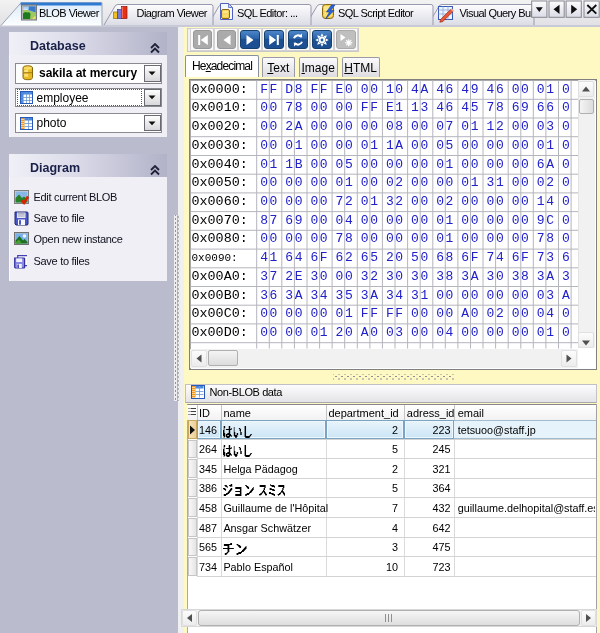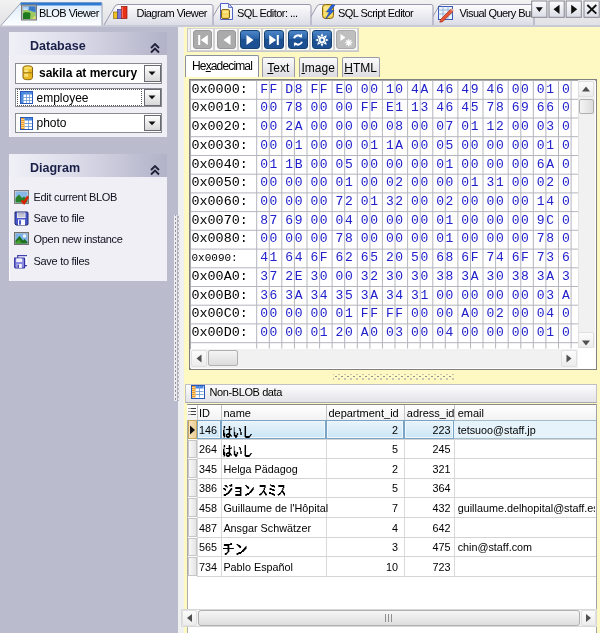--- a/index.html
+++ b/index.html
@@ -1019,21 +1019,20 @@
         <rect x="20" y="8" width="3" height="1" fill="#000"></rect>
         <rect x="4" y="9" width="2" height="1" fill="#000"></rect>
         <rect x="17" y="9" width="4" height="1" fill="#000"></rect>
         <rect x="2" y="10" width="3" height="1" fill="#000"></rect>
         <rect x="15" y="10" width="5" height="1" fill="#000"></rect>
         <rect x="2" y="11" width="2" height="1" fill="#000"></rect>
         <rect x="15" y="11" width="2" height="1" fill="#000"></rect>
       </svg></div>
     <div class="abs" style="left:325.5px;top:541.0px;width:72.5px;text-align:right;font-size:10.8px;color:#000;">3</div>
     <div class="abs" style="left:404px;top:541.0px;width:46.39999999999998px;text-align:right;font-size:10.8px;color:#000;">475</div>
-    <div class="abs" style="left:457.7px;top:541.0px;width:137.8px;overflow:hidden;white-space:nowrap;font-size:10.8px;color:#000;">chin@staff.com</div>
     <div class="abs" style="left:187.5px;top:557.0px;width:9px;height:18.6px;background:linear-gradient(90deg,#f8f8f8,#e4e4e4);border:1px solid #c6c6c6;"></div>
     <div class="abs" style="left:196.5px;top:557.0px;width:1px;height:19.6px;background:#dadada;"></div>
     <div class="abs" style="left:220.5px;top:557.0px;width:1px;height:19.6px;background:#dadada;"></div>
     <div class="abs" style="left:325.5px;top:557.0px;width:1px;height:19.6px;background:#dadada;"></div>
     <div class="abs" style="left:404px;top:557.0px;width:1px;height:19.6px;background:#dadada;"></div>
     <div class="abs" style="left:454.4px;top:557.0px;width:1px;height:19.6px;background:#dadada;"></div>
     <div class="abs" style="left:196.5px;top:575.6px;width:400.0px;height:1px;background:#d4d4d4;"></div>
     <div class="abs" style="left:196.5px;top:560.5px;width:20.5px;text-align:right;font-size:10.8px;color:#000;">734</div>
     <div class="abs" style="left:223.4px;top:560.5px;font-size:10.8px;color:#000;">Pablo Español</div>
     <div class="abs" style="left:325.5px;top:560.5px;width:72.5px;text-align:right;font-size:10.8px;color:#000;">10</div>

